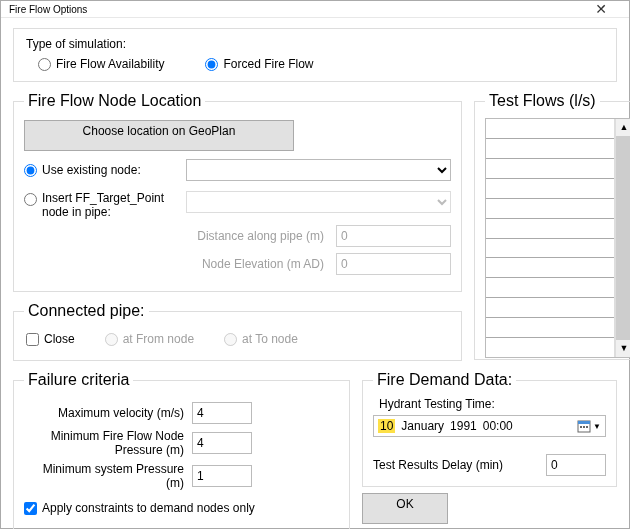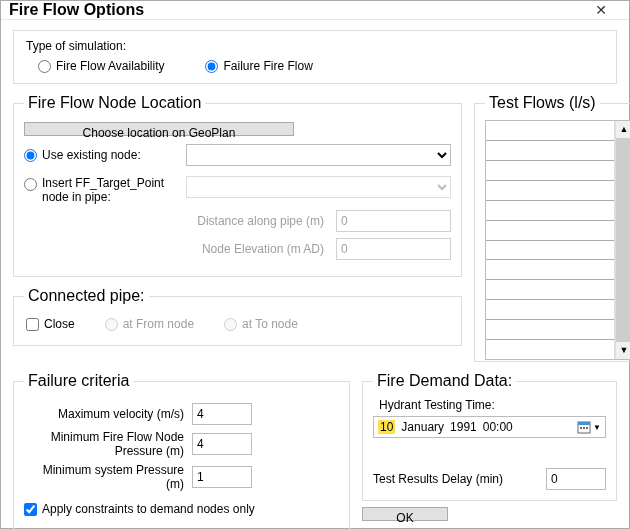--- a/index.html
+++ b/index.html
@@ -15,21 +15,21 @@
     border: 1px solid #aaa;
     background: #fff;
     display: flex; flex-direction: column;
   }
   .titlebar {
     height: 30px;
     display: flex; align-items: center;
     padding: 0 8px;
     border-bottom: 1px solid #e8e8e8;
   }
-  .titlebar .title { flex: 1; font-size: 16px; font-weight: bold; }
+  .titlebar .title { flex: 1; font-size: 10px; }
   .titlebar .close { width: 40px; text-align: center; font-size: 14px; color: #333; }
   .content { flex: 1; padding: 10px 12px 12px 12px; position: relative; }
 
   fieldset {
     border: 1px solid #ddd;
     margin: 0; padding: 8px 10px 10px 10px;
     position: relative;
   }
   legend { padding: 0 4px; font-size: 16px; }
 
@@ -46,21 +46,21 @@
     border: 1px solid #bbb;
     background: #fff;
     padding: 2px 4px;
     height: 22px;
   }
   select:disabled, input:disabled { background: #fff; color: #a0a0a0; border-color: #d0d0d0; }
   .btn {
     border: 1px solid #aaa;
     background: #e1e1e1;
     text-align: center;
-    height: 14px; line-height: 20px;
+    height: 31px; line-height: 20px;
     padding: 0 10px;
   }
   .btn-wide { width: 270px; margin: 2px 0 8px 0; }
 
   .node-loc { position: relative; }
   .node-loc .field-row { display: flex; align-items: center; margin: 6px 0; gap: 12px; }
   .node-loc .lbl-right { text-align: right; width: 300px; }
   .node-loc .numbox { width: 115px; }
   .grid-wrap {
     border: 1px solid #bbb;
@@ -129,21 +129,21 @@
 
     <div class="type-sim" style="border:1px solid #ddd; padding:6px 10px 10px 10px; margin-bottom:10px;">
       <div class="note">Type of simulation:</div>
       <div class="opts">
         <label class="radio">
           <input type="radio" name="sim" style="">
           <span>Fire Flow Availability</span>
         </label>
         <label class="radio">
           <input type="radio" name="sim" checked="" style="">
-          <span>Failure Fire Flow</span>
+          <span>Forced Fire Flow</span>
         </label>
       </div>
     </div>
 
     <div class="top-area">
       <div class="main-grid">
         <div class="left-col">
 
           <fieldset class="node-loc">
             <legend>Fire Flow Node Location</legend>
@@ -257,21 +257,21 @@
               <svg class="cal-svg" viewBox="0 0 14 14">
                 <rect x="1" y="2" width="12" height="11" fill="#fff" stroke="#666"></rect>
                 <rect x="1" y="2" width="12" height="3" fill="#4a90d9"></rect>
                 <rect x="3" y="7" width="2" height="2" fill="#666"></rect>
                 <rect x="6" y="7" width="2" height="2" fill="#666"></rect>
                 <rect x="9" y="7" width="2" height="2" fill="#666"></rect>
               </svg>
               <span style="font-size:8px;">▼</span>
             </span>
           </div>
-          <div class="row" style="margin-top:30px; gap:8px;">
+          <div class="row" style="margin-top:17px; gap:8px;">
             <span style="flex:1;">Test Results Delay (min)</span>
             <input type="text" style="width: 60px;" value="0">
           </div>
         </fieldset>
 
         <div class="footer">
           <div class="btn">OK</div>
           <div class="btn">Cancel</div>
         </div>
       </div>

